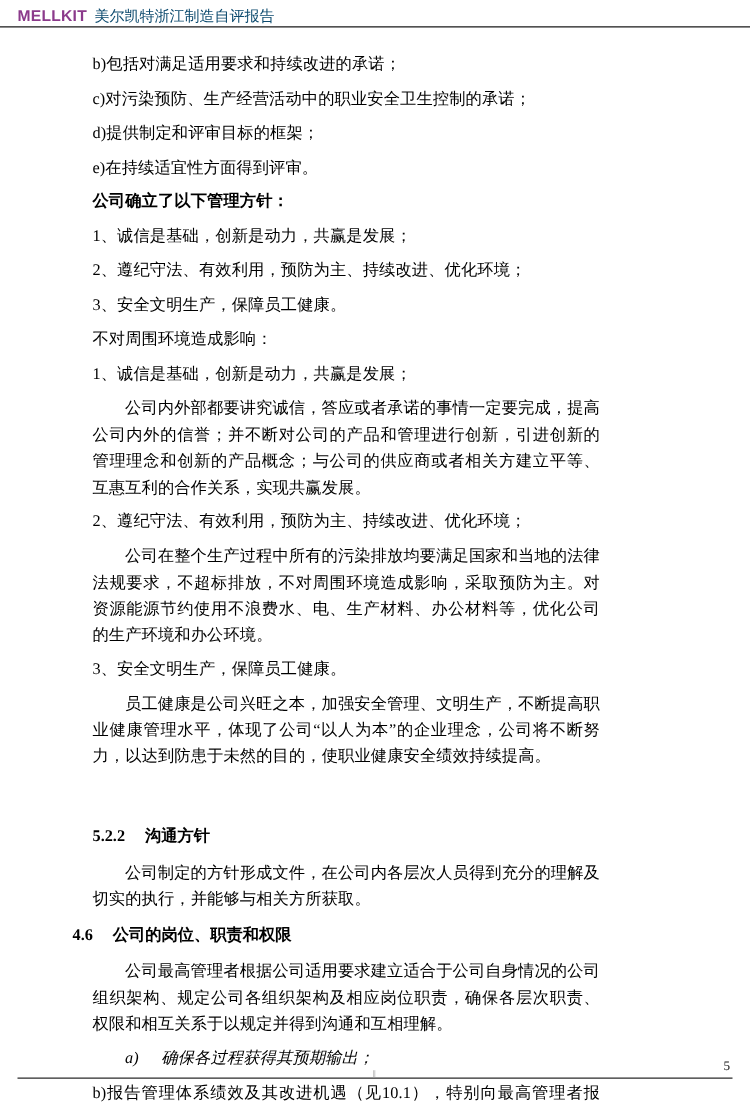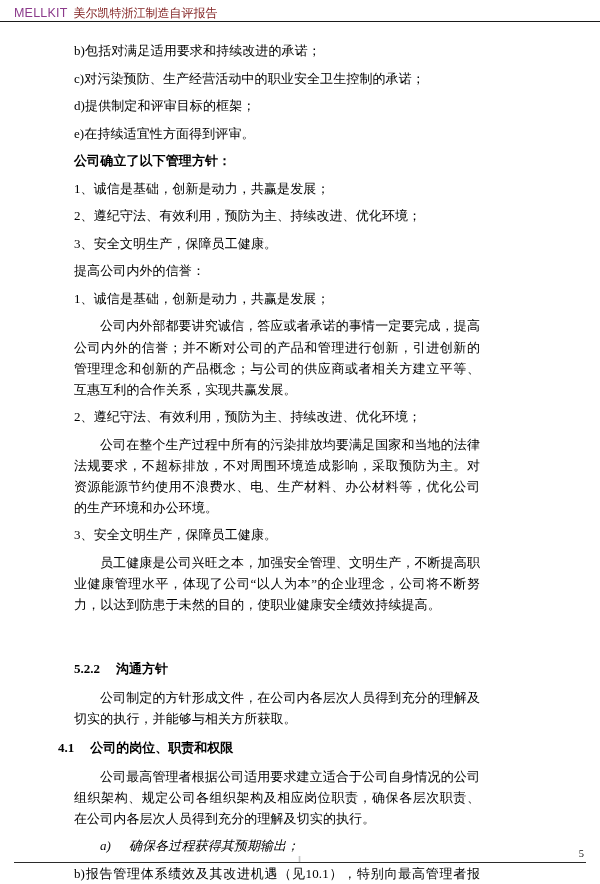--- a/index.html
+++ b/index.html
@@ -30,31 +30,31 @@
     width: 600px;
     height: 22px;
     box-sizing: border-box;
     padding: 2px 14px 0 14px;
     display: flex;
     align-items: flex-end;
     border-bottom: 1.2px solid #1a1a1a;
   }
   .brand {
     font-family: "Liberation Sans", "DejaVu Sans", sans-serif;
-    font-weight: normal;
+    font-weight: bold;
     font-size: 12.5px;
     letter-spacing: 0.2px;
     color: #8b3a8b;
     line-height: 1;
     padding-bottom: 2px;
   }
   .header-title {
     font-family: "Liberation Sans", "DejaVu Sans", sans-serif;
     font-size: 12px;
-    color: #7f1d1d;
+    color: #0c4a6e;
     margin-left: 6px;
     line-height: 1;
     padding-bottom: 2px;
   }
   
   .content {
     position: absolute;
     top: 22px;
     left: 0;
     width: 510px;
@@ -131,40 +131,40 @@
     <p class="ind1">b)包括对满足适用要求和持续改进的承诺；</p>
     <p class="ind1">c)对污染预防、生产经营活动中的职业安全卫生控制的承诺；</p>
     <p class="ind1">d)提供制定和评审目标的框架；</p>
     <p class="ind1">e)在持续适宜性方面得到评审。</p>
 
     <p class="ind1 bold">公司确立了以下管理方针：</p>
     <p class="ind1">1、诚信是基础，创新是动力，共赢是发展；</p>
     <p class="ind1">2、遵纪守法、有效利用，预防为主、持续改进、优化环境；</p>
     <p class="ind1">3、安全文明生产，保障员工健康。</p>
 
-    <p class="ind1">提高公司内外的信誉：</p>
+    <p class="ind1">不对周围环境造成影响：</p>
 
     <p class="ind1">1、诚信是基础，创新是动力，共赢是发展；</p>
     <p class="ind-body">公司内外部都要讲究诚信，答应或者承诺的事情一定要完成，提高公司内外的信誉；并不断对公司的产品和管理进行创新，引进创新的管理理念和创新的产品概念；与公司的供应商或者相关方建立平等、互惠互利的合作关系，实现共赢发展。</p>
 
     <p class="ind1">2、遵纪守法、有效利用，预防为主、持续改进、优化环境；</p>
     <p class="ind-body">公司在整个生产过程中所有的污染排放均要满足国家和当地的法律法规要求，不超标排放，不对周围环境造成影响，采取预防为主。对资源能源节约使用不浪费水、电、生产材料、办公材料等，优化公司的生产环境和办公环境。</p>
 
     <p class="ind1">3、安全文明生产，保障员工健康。</p>
     <p class="ind-body">员工健康是公司兴旺之本，加强安全管理、文明生产，不断提高职业健康管理水平，体现了公司“以人为本”的企业理念，公司将不断努力，以达到防患于未然的目的，使职业健康安全绩效持续提高。</p>
 
     <div class="heading lvl2">
       <span>5.2.2</span><span class="gap"></span><span>沟通方针</span>
     </div>
     <p class="ind-body">公司制定的方针形成文件，在公司内各层次人员得到充分的理解及切实的执行，并能够与相关方所获取。</p>
 
     <div class="heading lvl1">
-      <span>4.1</span><span class="gap"></span><span>公司的岗位、职责和权限</span>
+      <span>4.6</span><span class="gap"></span><span>公司的岗位、职责和权限</span>
     </div>
-    <p class="ind-body">公司最高管理者根据公司适用要求建立适合于公司自身情况的公司组织架构、规定公司各组织架构及相应岗位职责，确保各层次职责、在公司内各层次人员得到充分的理解及切实的执行。</p>
+    <p class="ind-body">公司最高管理者根据公司适用要求建立适合于公司自身情况的公司组织架构、规定公司各组织架构及相应岗位职责，确保各层次职责、权限和相互关系于以规定并得到沟通和互相理解。</p>
 
 
     <p class="letter-item"><span>a)</span><span class="gap"></span><span>确保各过程获得其预期输出；</span></p>
     <p class="nohang">b)报告管理体系绩效及其改进机遇（见10.1），特别向最高管理者报告；</p>
     <p class="nohang">c)与公司的供应商或者相关方建立平等；</p>
 
   </div>
 
   <div class="footer">
     <div class="page-num">5</div>

